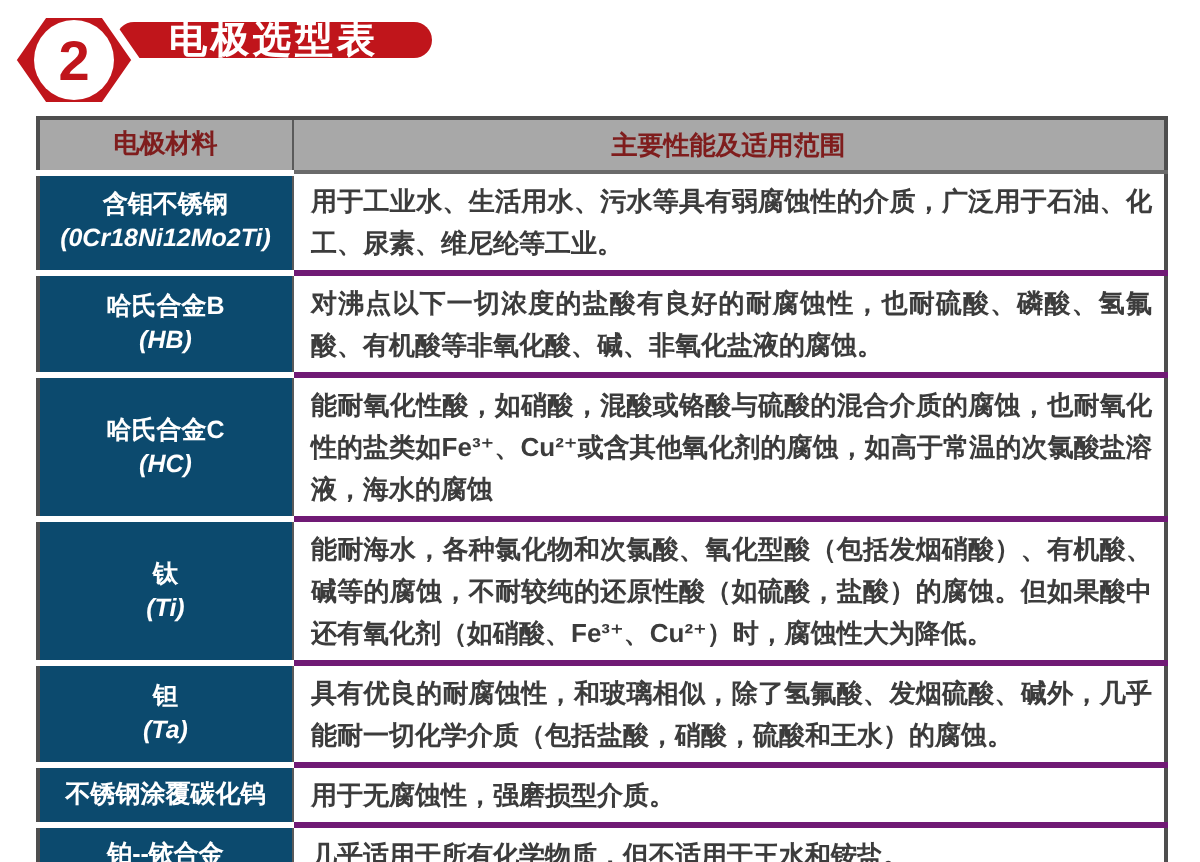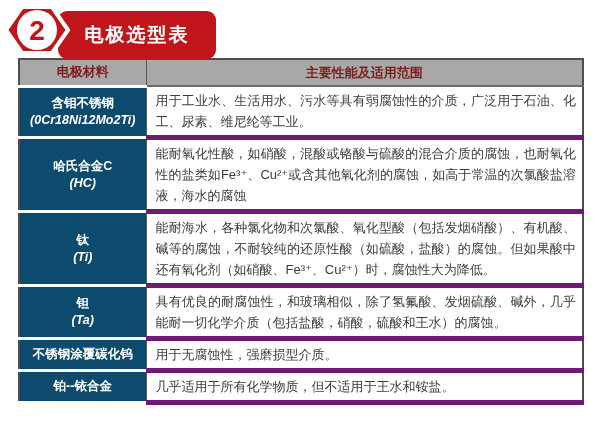--- a/index.html
+++ b/index.html
@@ -11,21 +11,21 @@
   }
   
   .banner {
     position: relative;
     height: 58px;
     width: 600px;
   }
   .title-pill {
     position: absolute;
     left: 58px; top: 11px;
-    width: 158px; height: 48px;
+    width: 158px; height: 18px;
     background: var(--accent, #c0151b);
     border-radius: 9px;
     display: flex; align-items: center; justify-content: center;
   }
   .title-pill span {
     color: #ffffff;
     font-size: 19px;
     font-weight: bold;
     letter-spacing: 2px;
   }
@@ -64,25 +64,25 @@
     border-bottom: 3px solid #ffffff;
     border-right: 1.5px solid #5a5a5a;
     line-height: 17px;
     padding: 2px 2px;
   }
   td.mat .code { display: block; font-weight: bold; font-style: italic; }
   td.desc {
     background: #ffffff;
     color: #3c3c3c;
     font-size: 13px;
-    font-weight: normal;
+    font-weight: bold;
     line-height: 21px;
     padding: 3px 6px 3px 9px;
     border-top: 1px solid #8c8c8c;
-    border-bottom: 5px solid #701a75;
+    border-bottom: 3px solid #701a75;
     text-align: justify;
   }
   tr.r1 { height: 50px; }
   tr.r2 { height: 48px; }
   tr.r3 { height: 66px; }
   tr.r4 { height: 70px; }
   tr.r5 { height: 48px; }
   tr.r6 { height: 25px; }
   tr.r7 { height: 25px; }
 </style>
@@ -111,20 +111,27 @@
       <th class="mat-h">电极材料</th>
       <th>主要性能及适用范围</th>
     </tr>
     <tr class="r1">
       <td class="mat">
         <span>含钼不锈钢</span>
         <span class="code">(0Cr18Ni12Mo2Ti)</span>
       </td>
       <td class="desc">用于工业水、生活用水、污水等具有弱腐蚀性的介质，广泛用于石油、化工、尿素、维尼纶等工业。</td>
     </tr>
+    <tr class="r2">
+      <td class="mat">
+        <span>哈氏合金B</span>
+        <span class="code">(HB)</span>
+      </td>
+      <td class="desc">对沸点以下一切浓度的盐酸有良好的耐腐蚀性，也耐硫酸、磷酸、氢氟酸、有机酸等非氧化酸、碱、非氧化盐液的腐蚀。</td>
+    </tr>
     <tr class="r3">
       <td class="mat">
         <span>哈氏合金C</span>
         <span class="code">(HC)</span>
       </td>
       <td class="desc">能耐氧化性酸，如硝酸，混酸或铬酸与硫酸的混合介质的腐蚀，也耐氧化性的盐类如Fe³⁺、Cu²⁺或含其他氧化剂的腐蚀，如高于常温的次氯酸盐溶液，海水的腐蚀</td>
     </tr>
     <tr class="r4">
       <td class="mat">
         <span>钛</span>

